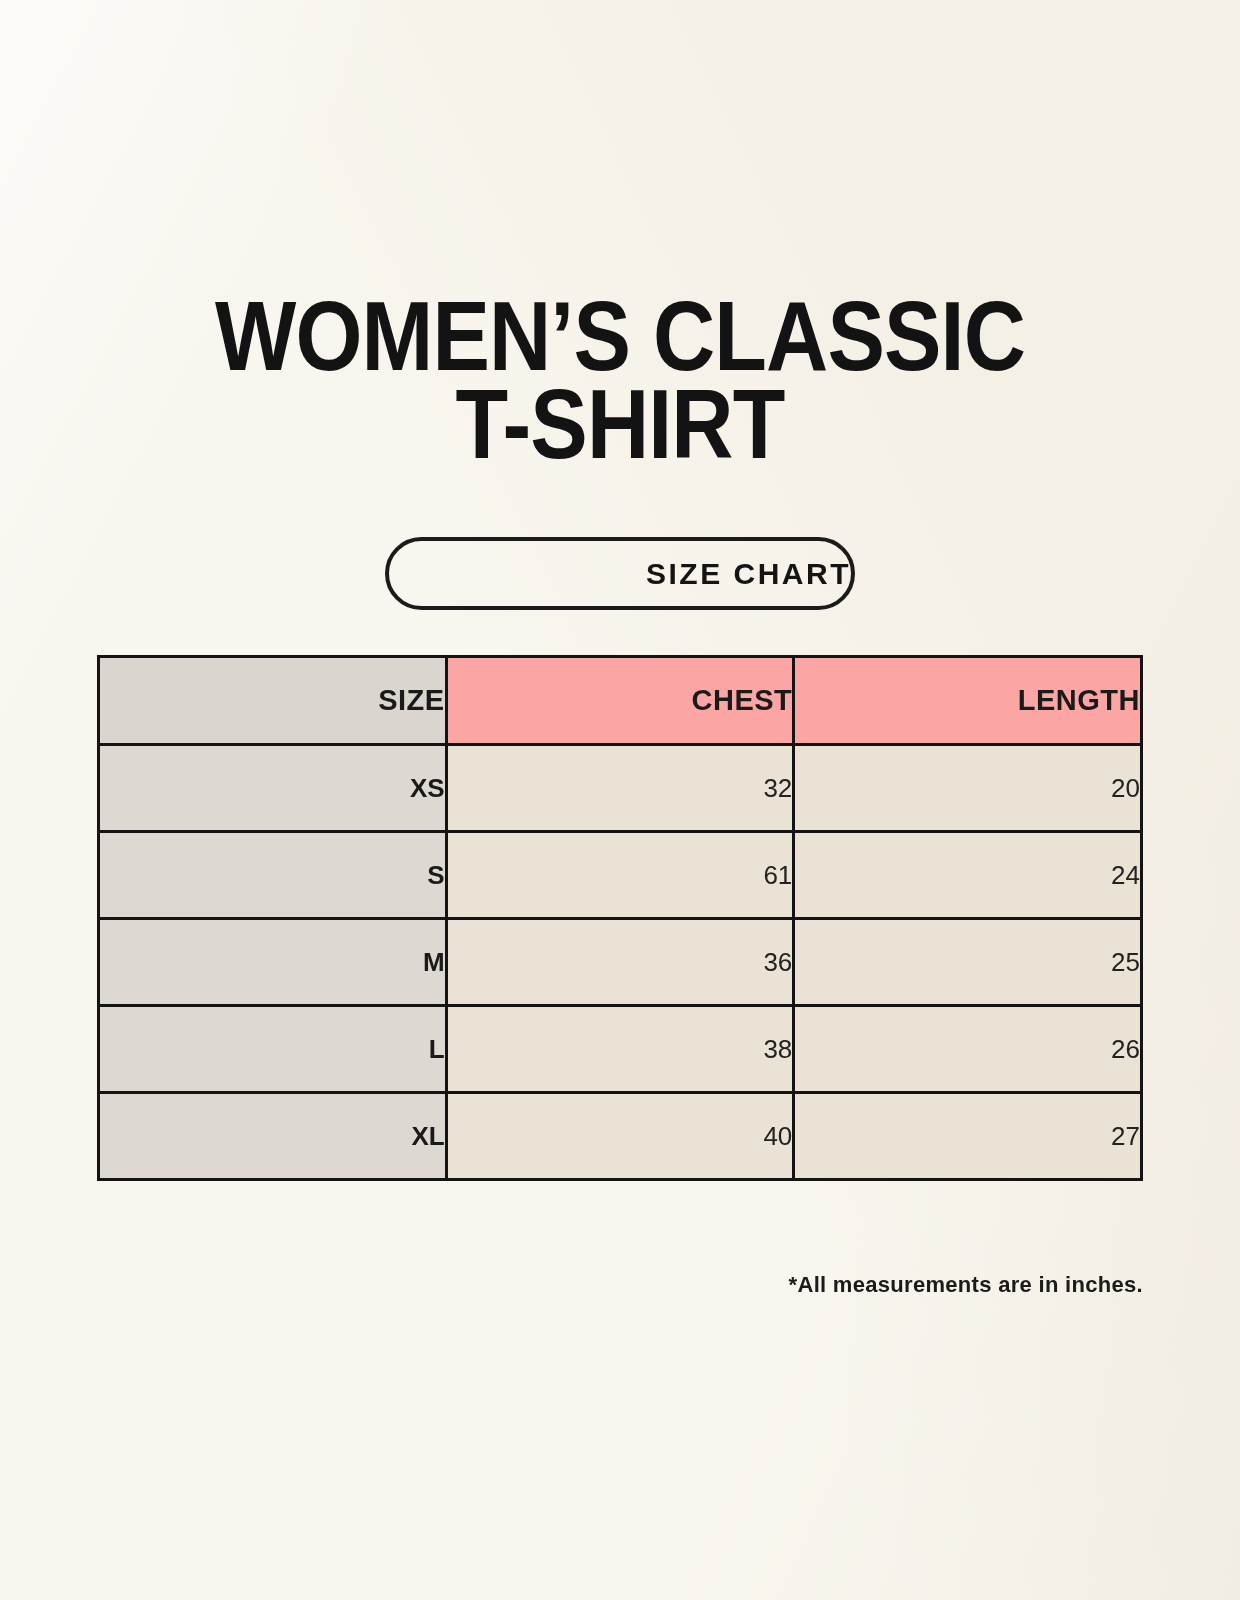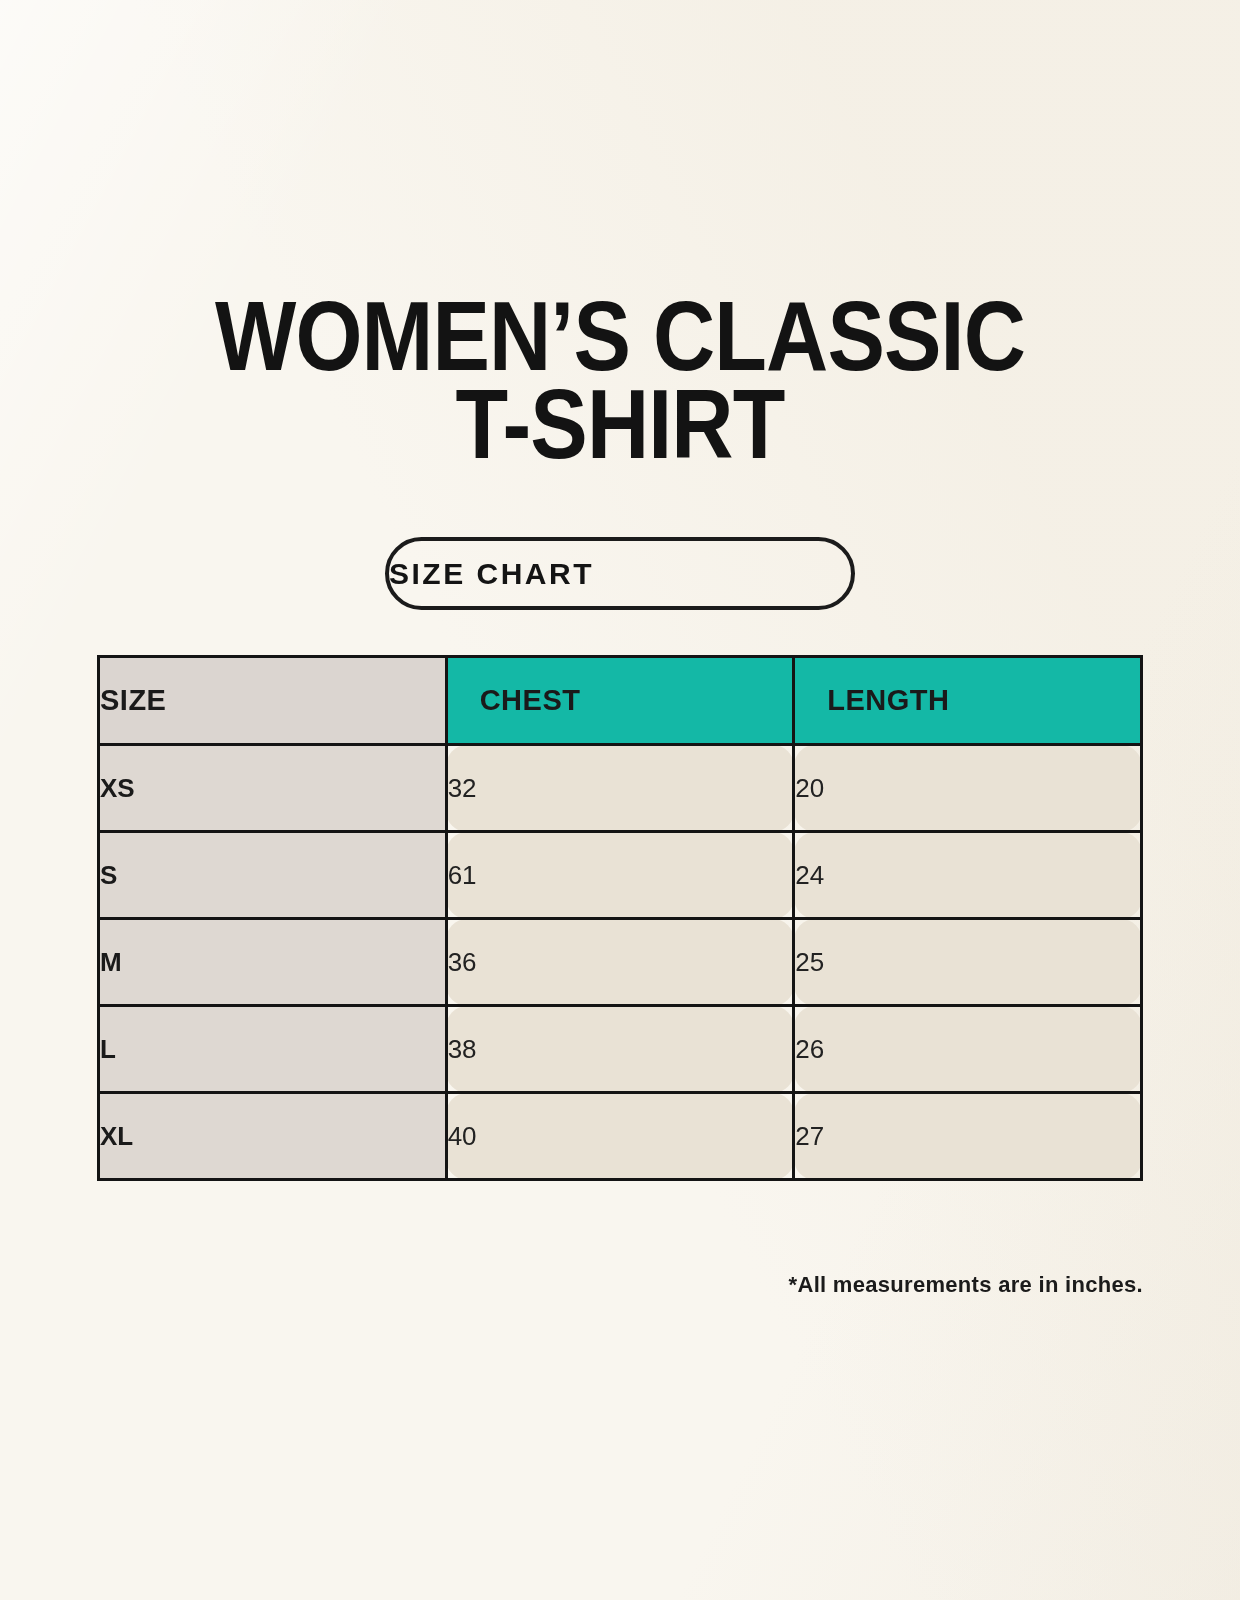--- a/index.html
+++ b/index.html
@@ -37,52 +37,52 @@
     position: absolute;
     top: 537px;
     left: 50%;
     transform: translateX(-50%);
     width: 470px;
     height: 73px;
     border: 4px solid #1b1b1b;
     border-radius: 37px;
     display: flex;
     align-items: center;
-    justify-content: flex-start;
+    justify-content: flex-end;
     font-size: 30px;
     font-weight: 600;
     letter-spacing: 2.5px;
     color: #141414;
     background: transparent;
   }
   .size-table {
     position: absolute;
     top: 655px;
     left: 97px;
     width: 1046px;
     border-collapse: collapse;
     table-layout: fixed;
   }
   .size-table th, .size-table td {
     border: 3px solid #141414;
-    text-align: left;
+    text-align: right;
     vertical-align: middle;
   }
   .size-table th {
     height: 88px;
     font-size: 29px;
     font-weight: 700;
     letter-spacing: 0.5px;
     color: #1a1a1a;
   }
   .size-table td { height: 87px; font-size: 26px; }
   .th-size  { background: #dbd5d0; }
-  .th-chest, .th-length { background: #14b8a6; padding-left: 32px; }
+  .th-chest, .th-length { background: #fca5a5; padding-left: 32px; }
   .td-size  { background: #ded8d2; font-weight: 700; color: #1a1a1a; }
-  .td-value { background: #e9e2d5; font-weight: 400; color: #222; border-radius: 21px; }
+  .td-value { background: #e9e2d5; font-weight: 400; color: #222; }
   .footnote {
     position: absolute;
     top: 1272px;
     right: 97px;
     font-size: 22px;
     font-weight: 700;
     letter-spacing: 0.3px;
     color: #1b1b1b;
   }
 </style>

